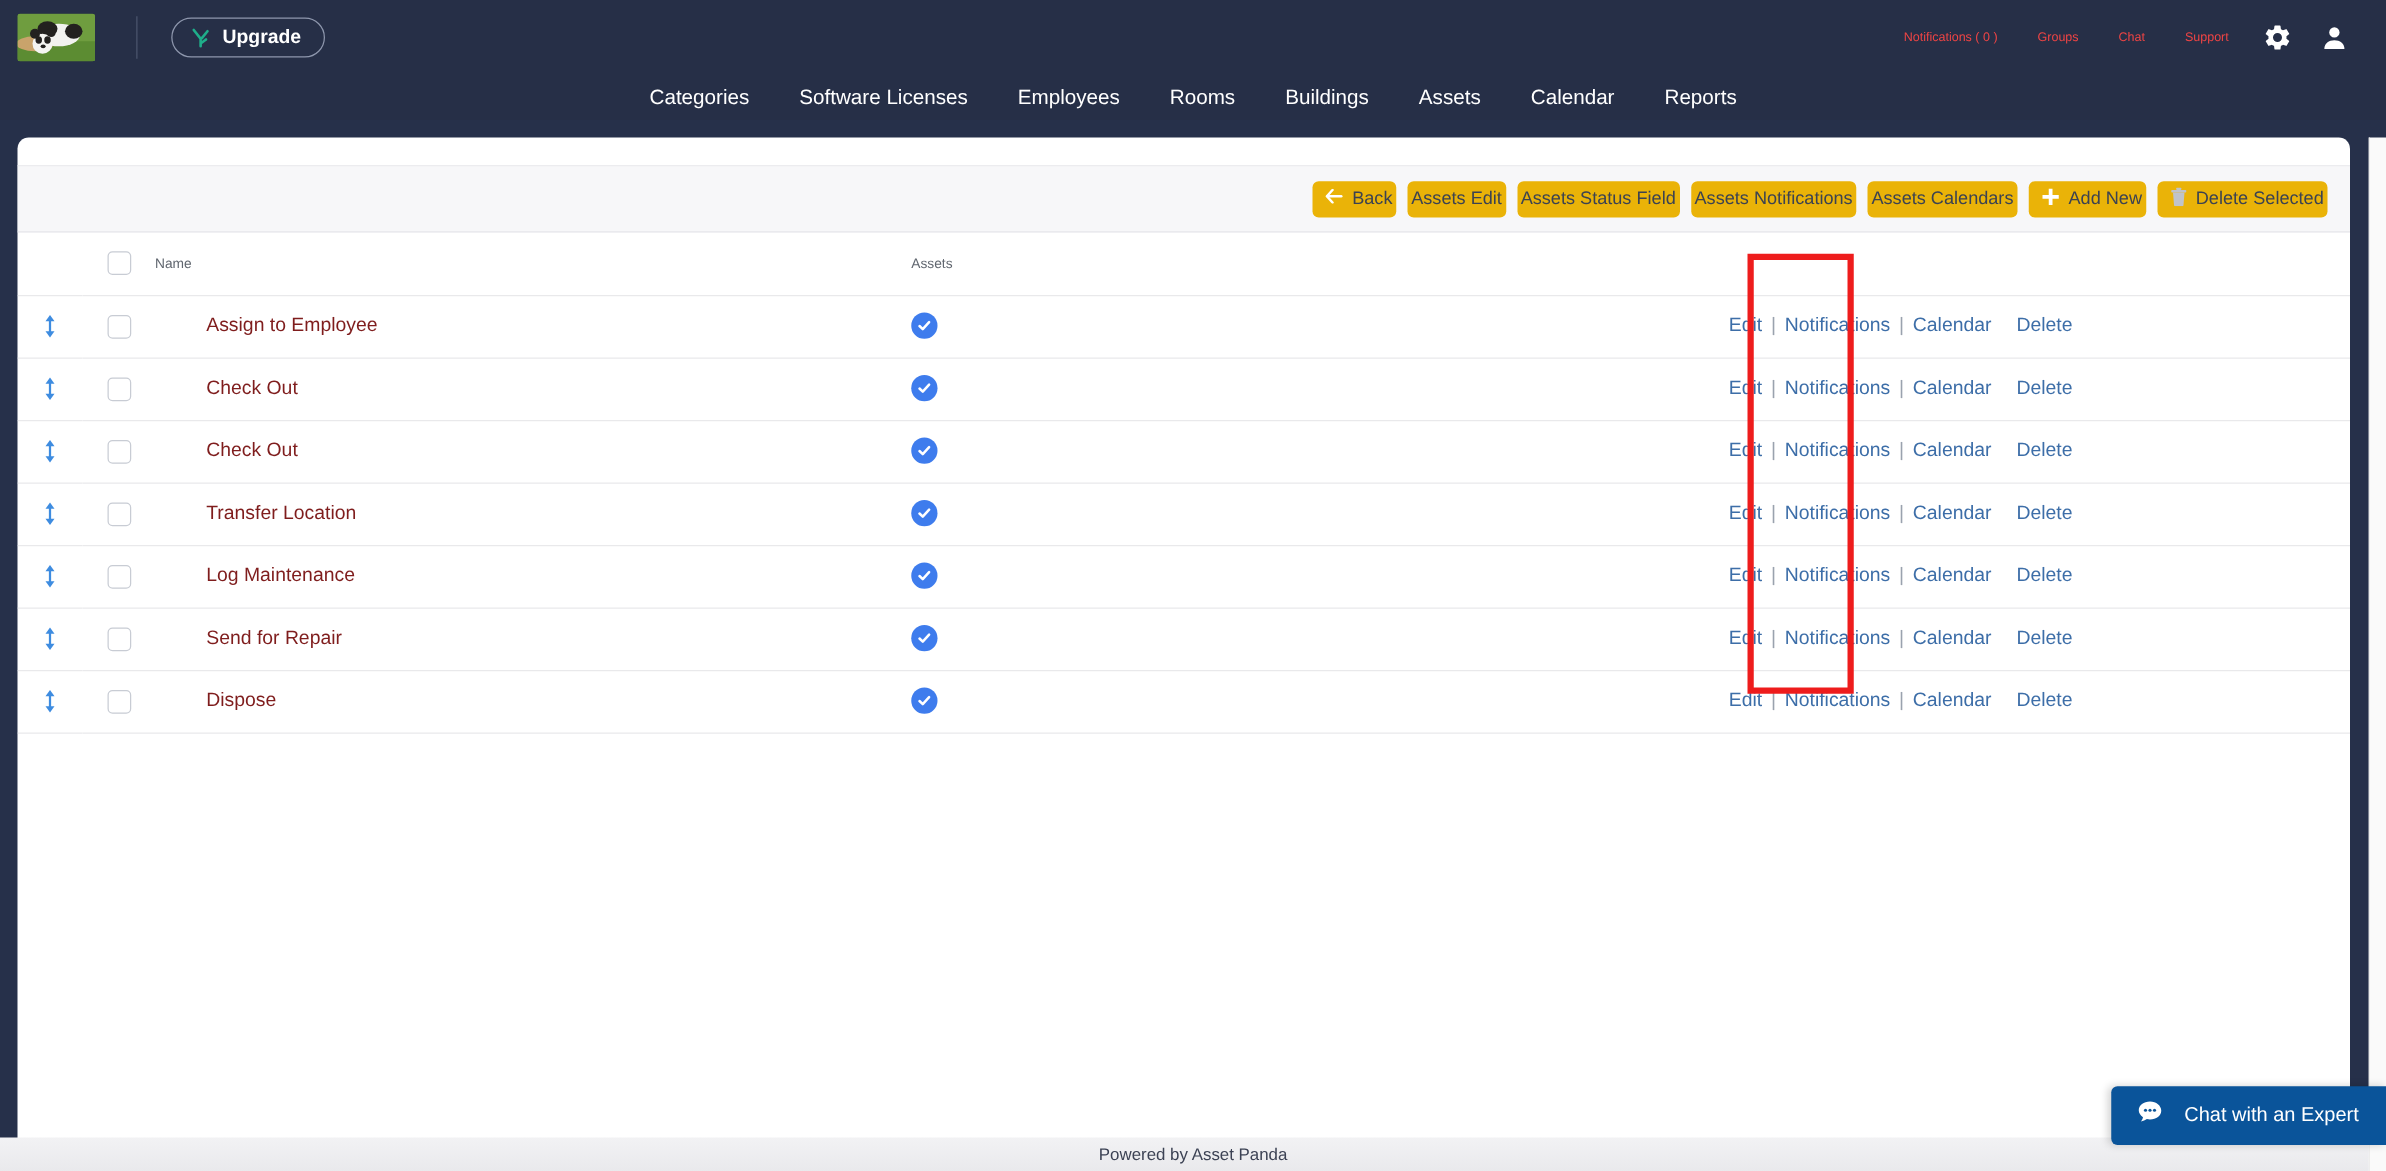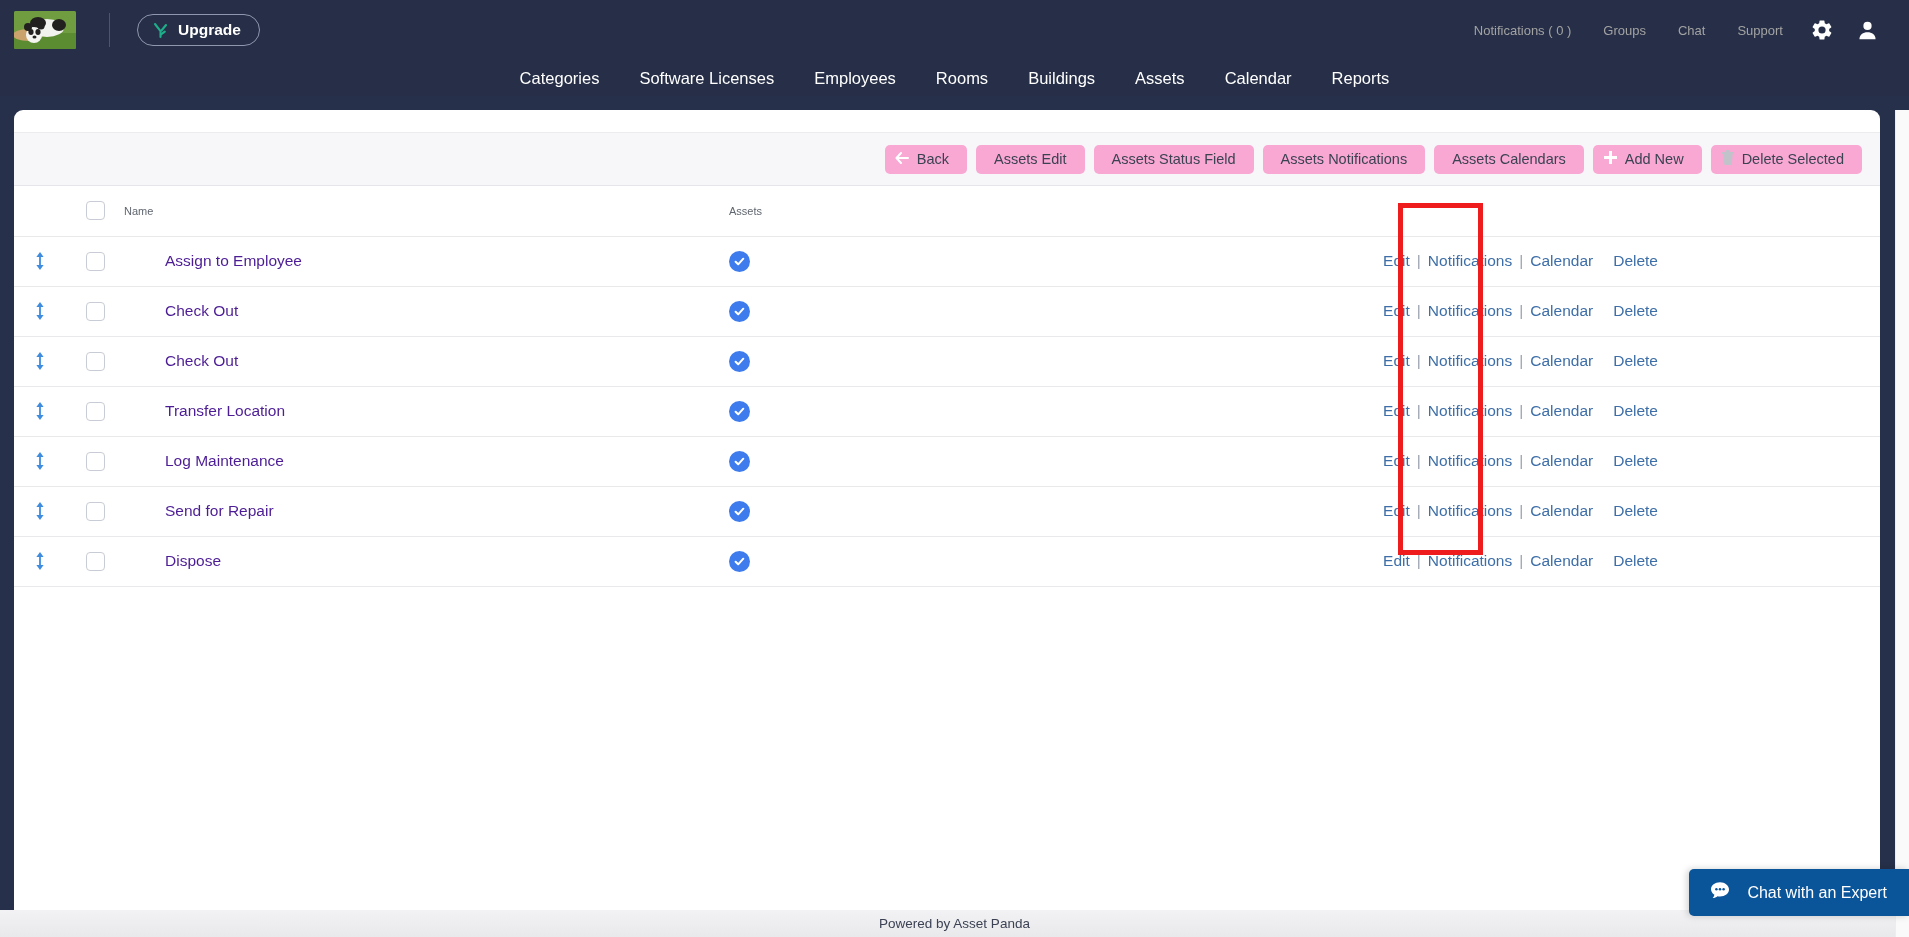--- a/index.html
+++ b/index.html
@@ -39,21 +39,21 @@
     color:#ffffff; font-size:15.5px; font-weight:bold;
     cursor:pointer; background:transparent;
     flex:0 0 auto;
   }
   .upgrade-icon { display:flex; align-items:center; }
   .top-right {
     margin-left:auto; display:flex; align-items:center;
     padding-right:19px; gap:0;
   }
   .top-link {
-    color:#a3a3a3; font-size:13px; padding:0 16px;
+    color:#ef4444; font-size:10px; padding:0 16px;
     cursor:pointer; white-space:nowrap;
   }
   .top-icon-btn {
     padding:0 11px; display:flex; align-items:center; cursor:pointer;
   }
 
   
   .subnav {
     position:absolute; left:0; top:60px; width:1909px; height:36px;
     background:#262f47;
@@ -80,24 +80,24 @@
   
   .toolbar {
     margin-top:22px;
     height:54px; background:#f7f7f9;
     border-top:1px solid #ececef;
     border-bottom:1px solid #e6e6ea;
     display:flex; align-items:center; justify-content:flex-end;
     padding-right:18px; gap:9px;
   }
   .tbtn {
-    height:29px; border-radius:5px; background:#f9a8d4;
+    height:29px; border-radius:5px; background:#eab308;
     color:#3b4252; font-size:14.5px;
     display:flex; align-items:center; gap:7px;
-    padding:0 18px; cursor:pointer; white-space:nowrap;
+    padding:0 3px; cursor:pointer; white-space:nowrap;
     border:none;
   }
   .tbtn.ghost-icon { padding-left:10px; }
 
   
   .tbl { width:100%; border-collapse:collapse; table-layout:fixed; }
   .tbl th {
     font-size:11px; color:#60666f; font-weight:normal;
     text-align:left; height:47px; vertical-align:middle;
     padding:0;
@@ -114,21 +114,21 @@
   .col-active { width:240px; }
   .col-acts   { width:auto; }
 
   .chk {
     width:19px; height:19px; border:1px solid #c8ccd4;
     border-radius:4px; background:#fff; cursor:pointer; display:block;
     margin:0 auto;
   }
   .drag-handle { display:flex; justify-content:center; cursor:ns-resize; }
   .name-link {
-    color:#4c1d95; cursor:pointer; padding-left:41px; display:inline-block;
+    color:#7f1d1d; cursor:pointer; padding-left:41px; display:inline-block;
   }
   .active-cell { text-align:left; padding-left:45px !important; }
   .check-badge {
     width:21px; height:21px; border-radius:50%; background:#3e7ced;
     display:inline-flex; align-items:center; justify-content:center;
   }
   .acts { text-align:right; padding-right:222px !important; white-space:nowrap; }
   .acts a { color:#3d6ea8; cursor:pointer; text-decoration:none; }
   .acts .sep { color:#9aa2ae; padding:0 7px; }
   .acts .gap-before { padding-left:9px; }

